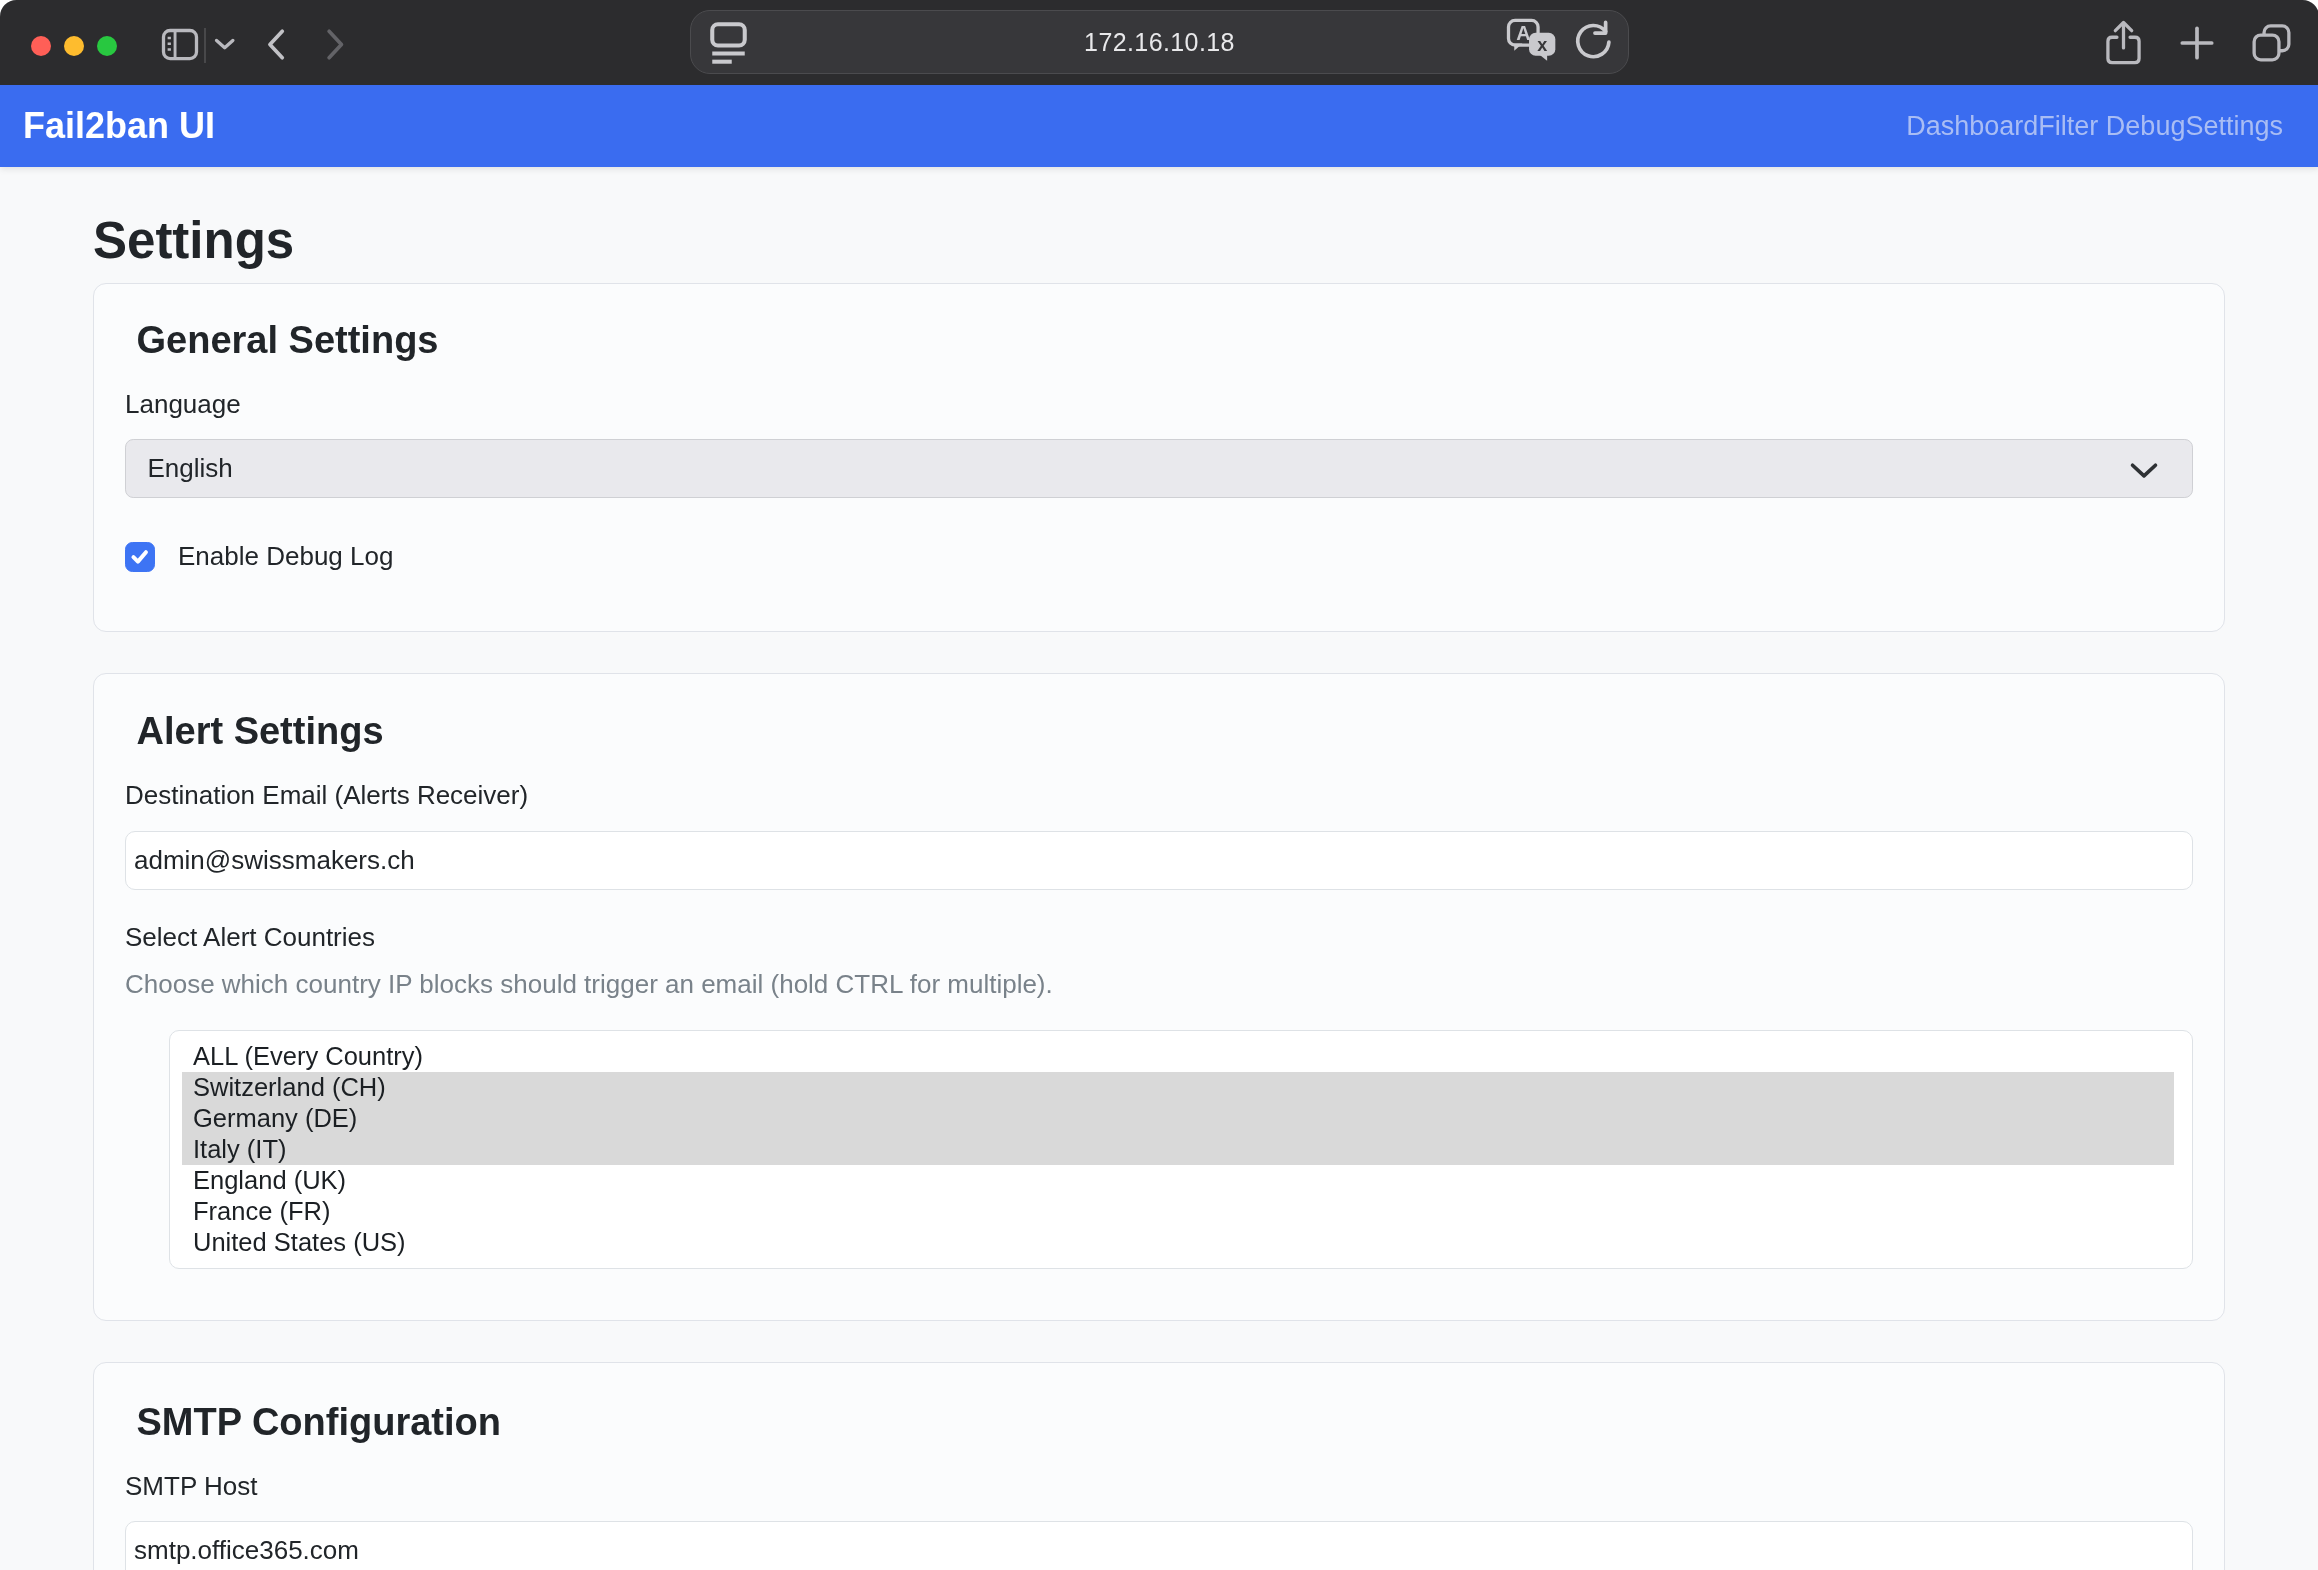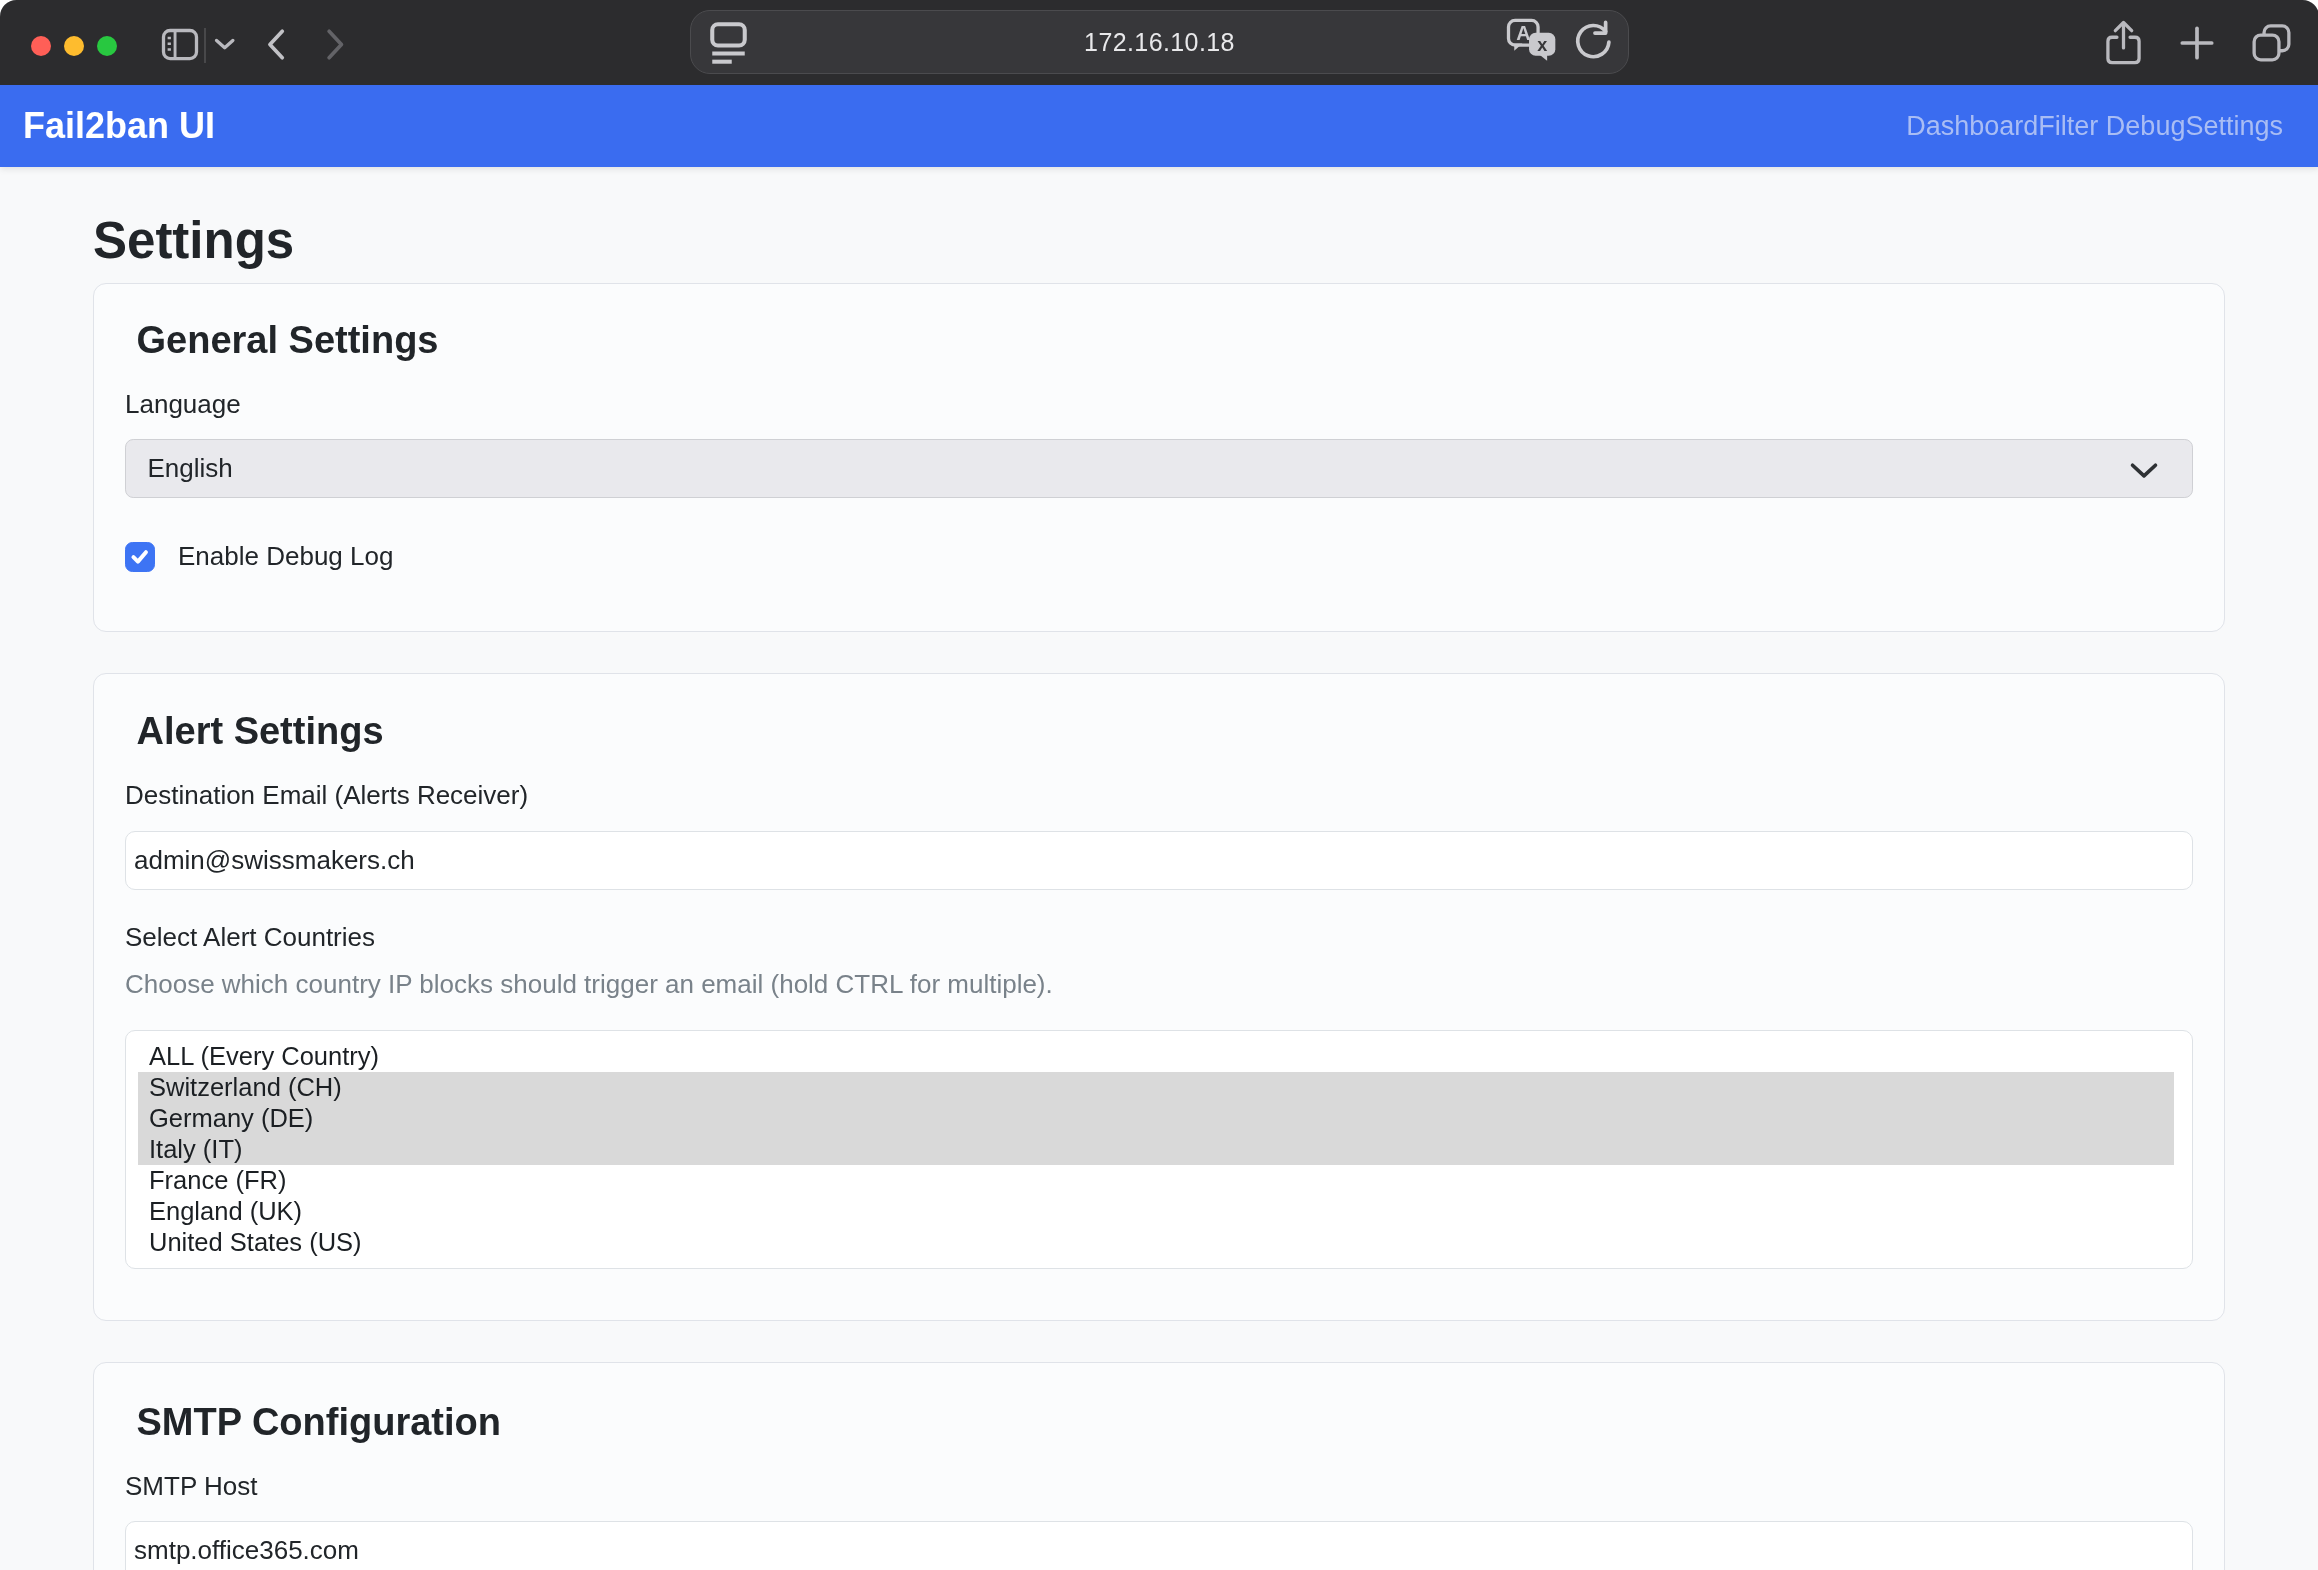--- a/index.html
+++ b/index.html
@@ -89,21 +89,21 @@
     width:30px;height:30px;border-radius:7.4px;box-sizing:border-box;
     border:1.6px solid #b6bcc2;background:#fff;
     display:flex;align-items:center;justify-content:center;flex:0 0 auto;
   }
   .checkbox.checked{background:var(--checkbox-blue,#3d74f4);border-color:var(--checkbox-blue,#3d74f4);}
   .checkbox svg{display:none;}
   .checkbox.checked svg{display:block;}
   .check-label{font-size:26px;color:#212529;margin-left:23px;}
   .multiselect{
     background:#ffffff;border:1.6px solid #dee2e6;border-radius:10px;
-    padding:10px 18px 10px 11.5px;box-sizing:border-box;
+    padding:10px 18px 10px 11.5px;box-sizing:border-box;margin-left:44px;
   }
   .option{
     height:31px;line-height:31px;font-size:25.5px;color:#1b1f23;
     padding-left:11.5px;white-space:nowrap;
   }
   .option.selected{background:var(--selected-bg,#d9d9d9);}
   .mt-block{margin-top:33px;}
   .countries-label{margin-bottom:18px;}
 </style>
 </head>
@@ -233,22 +233,22 @@
       <h2 class="card-heading">Alert Settings</h2>
       <label class="field-label">Destination Email (Alerts Receiver)</label>
       <input class="text-input" type="text" value="admin@swissmakers.ch" style="">
       <label class="field-label mt-block countries-label">Select Alert Countries</label>
       <div class="hint">Choose which country IP blocks should trigger an email (hold CTRL for multiple).</div>
       <div class="multiselect">
         <div class="option">ALL (Every Country)</div>
         <div class="option selected">Switzerland (CH)</div>
         <div class="option selected">Germany (DE)</div>
         <div class="option selected">Italy (IT)</div>
+        <div class="option">England (UK)</div>
         <div class="option">France (FR)</div>
-        <div class="option">England (UK)</div>
         <div class="option">United States (US)</div>
       </div>
     </div>
 
     <div class="card card-smtp">
       <h2 class="card-heading">SMTP Configuration</h2>
       <label class="field-label">SMTP Host</label>
       <input class="text-input" type="text" value="smtp.office365.com" style="">
     </div>
   </div>

